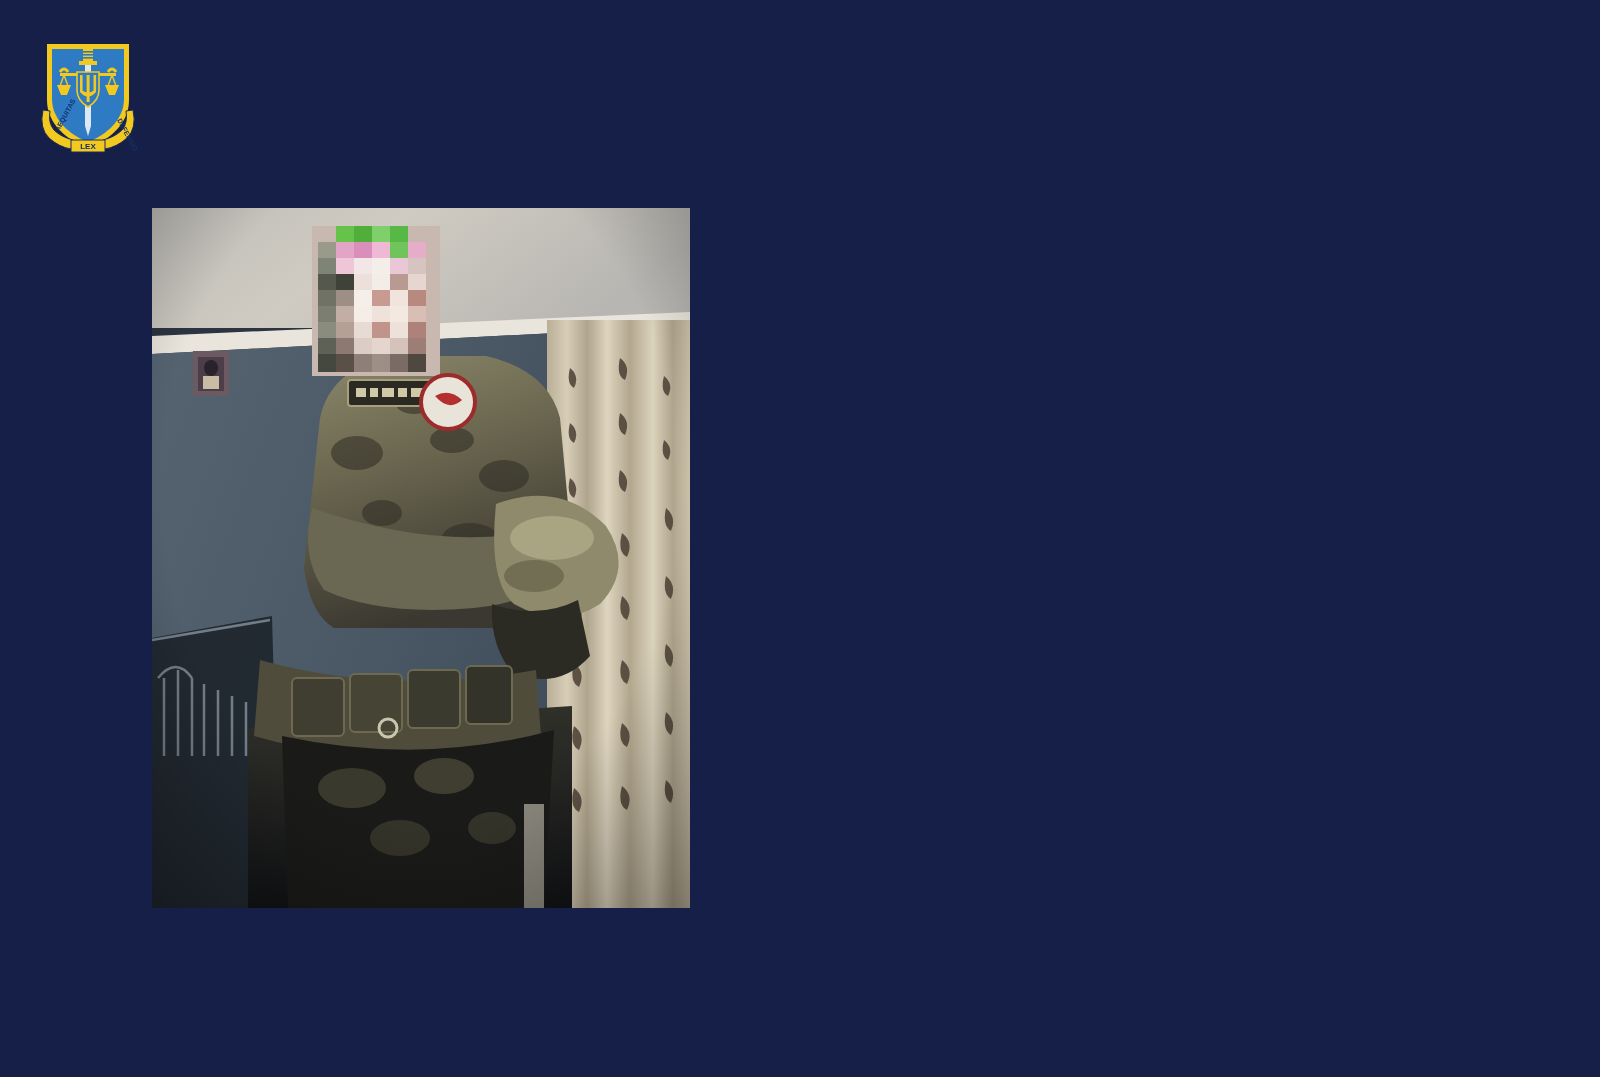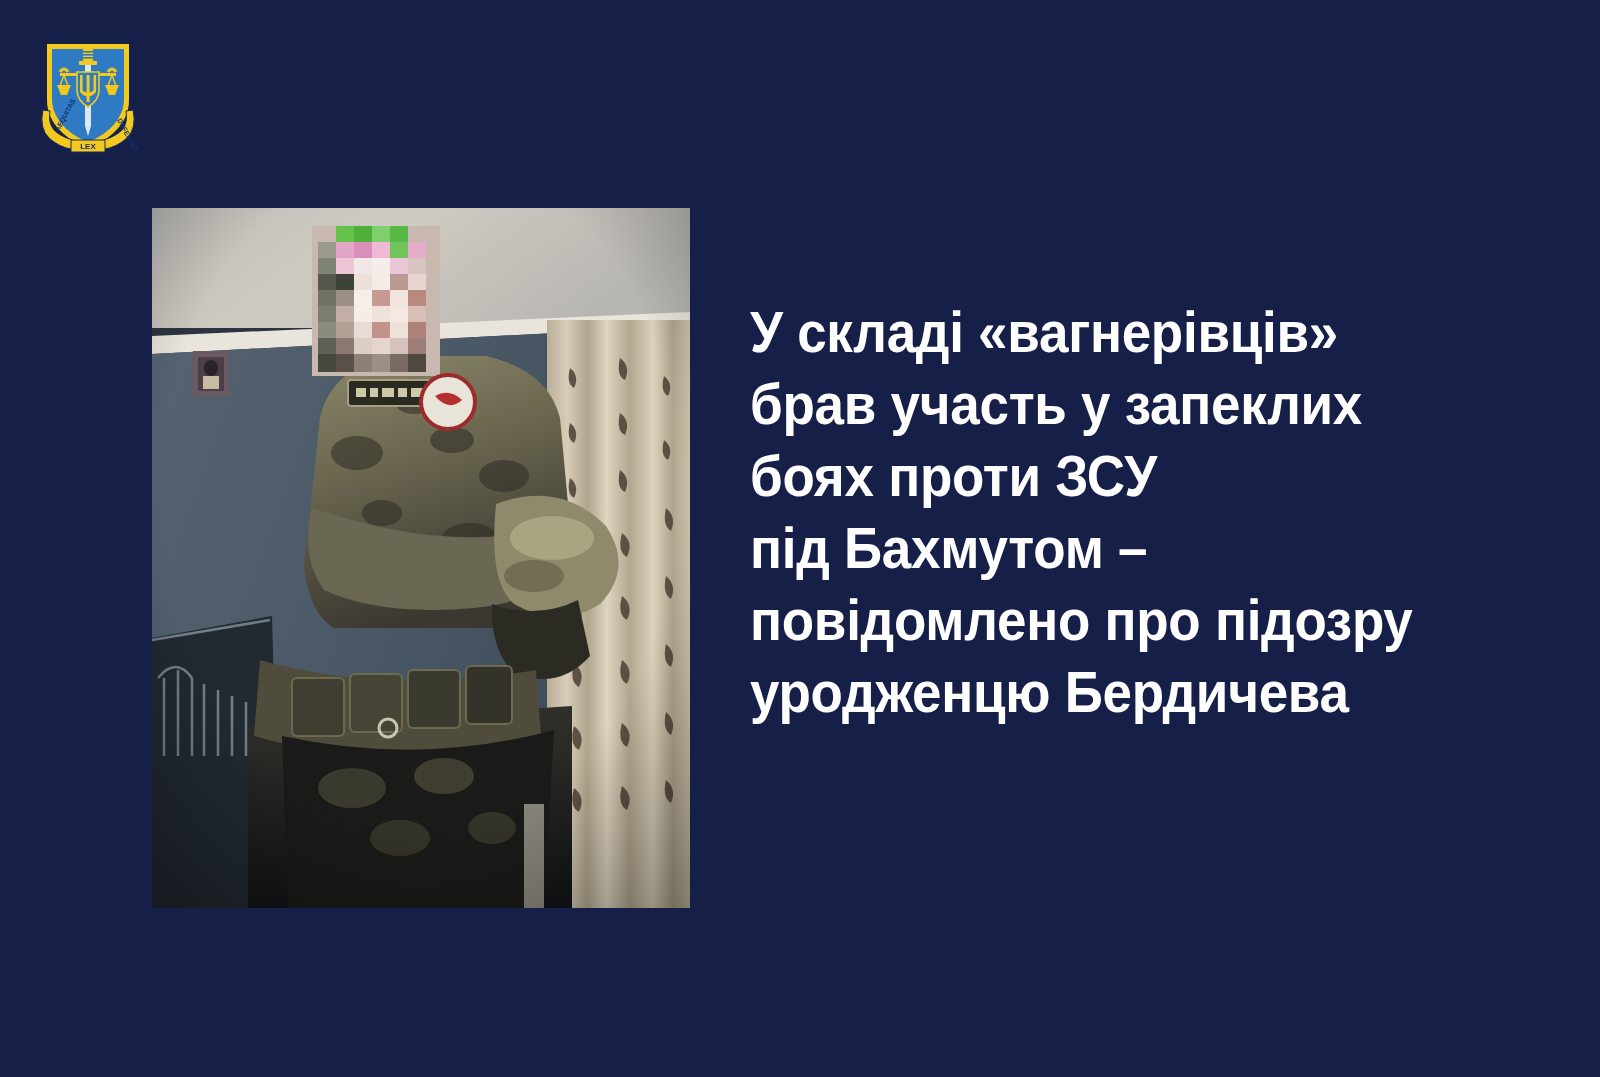--- a/index.html
+++ b/index.html
@@ -307,22 +307,14 @@
         <ellipse cx="248" cy="630" rx="30" ry="18" fill="#4A4838"></ellipse>
         <ellipse cx="340" cy="620" rx="24" ry="16" fill="#4A4838"></ellipse>
       </g>
 
       <rect x="372" y="596" width="20" height="104" fill="#E4DCCE" opacity="0.55"></rect>
 
       <rect x="0" y="0" width="538" height="700" fill="url(#vign)"></rect>
     </svg>
   </div>
 
-  <div id="headline">
-    <span class="line">У складі «вагнерівців»</span>
-    <span class="line">брав участь у запеклих</span>
-    <span class="line">боях проти ЗСУ</span>
-    <span class="line">під Бахмутом –</span>
-    <span class="line">повідомлено про підозру</span>
-    <span class="line">уродженцю Бердичева</span>
-  </div>
 
 </div>
 
 </body></html>

